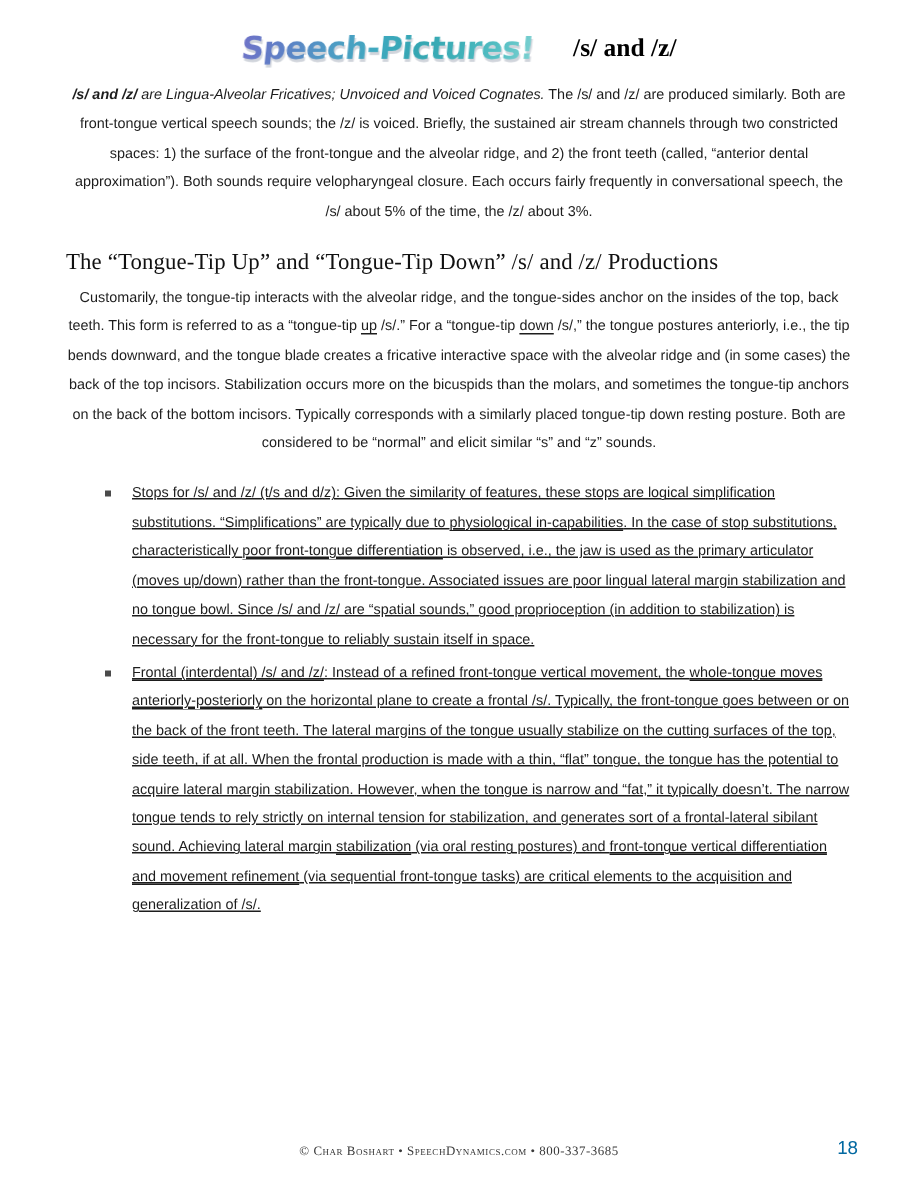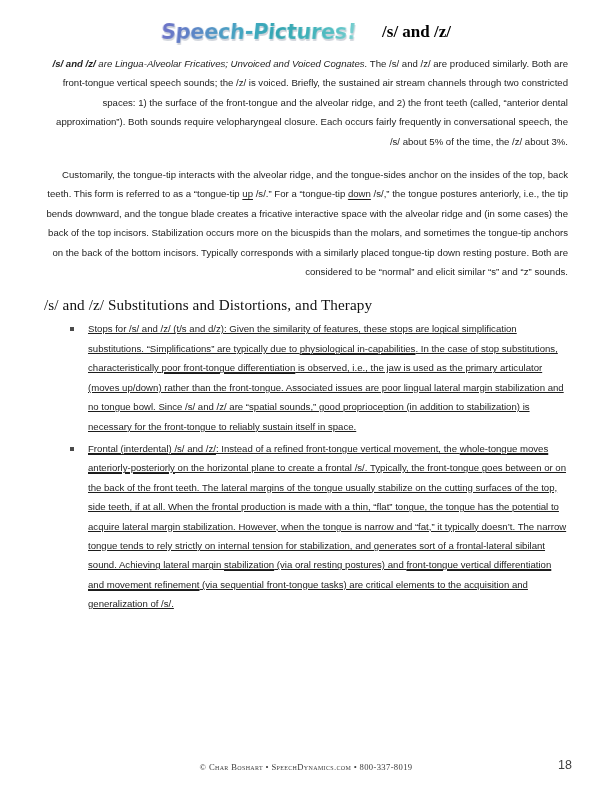--- a/index.html
+++ b/index.html
@@ -64,21 +64,21 @@
     position: absolute;
     top: 54px;
     left: 44px;
     width: 524px;
   }
 
   p.body-par {
     margin: 0 0 14px 0;
     font-size: 9.6px;
     line-height: 19.4px;
-    text-align: right;
+    text-align: center;
     color: #1d1d1d;
   }
 
   h2.section-heading {
     font-family: "Liberation Serif", serif;
     font-weight: 400;
     font-size: 15.2px;
     line-height: 20px;
     margin: 10px 0 4px 0;
     color: #111;
@@ -131,49 +131,49 @@
     letter-spacing: 0.35px;
     color: #3a3a3a;
     top: 4px;
   }
   .footer-pageno {
     position: absolute;
     right: 40px;
     top: 0px;
     font-family: "Liberation Sans", sans-serif;
     font-size: 12.5px;
-    color: #404040;
+    color: #0369a1;
   }
 </style>
 </head>
 <body>
 
 <div class="page-header">
   <div class="logo">Speech-Pictures!</div>
   <div class="header-title">/s/ and /z/</div>
 </div>
 
 <div class="content">
 
   <p class="body-par"><span class="b i">/s/ and /z/</span><span class="i"> are Lingua-Alveolar Fricatives; Unvoiced and Voiced Cognates.</span><span>  The /s/ and /z/ are produced similarly.  Both are front-tongue vertical speech sounds; the /z/ is voiced.  Briefly, the sustained air stream channels through two constricted spaces: 1) the surface of the front-tongue and the alveolar ridge, and 2) the front teeth (called, “anterior dental approximation”).  Both sounds require velopharyngeal closure.  Each occurs fairly frequently in conversational speech, the /s/ about 5% of the time, the /z/ about 3%.</span></p>
 
+  <h2 class="section-heading">The “Tongue-Tip Up” and “Tongue-Tip Down” /s/ and /z/ Productions</h2>
   <p class="body-par"><span>Customarily, the tongue-tip interacts with the alveolar ridge, and the tongue-sides anchor on the insides of the top, back teeth.  This form is referred to as a “tongue-tip </span><span class="u">up</span><span> /s/.”  For a “tongue-tip </span><span class="u">down</span><span> /s/,” the tongue postures anteriorly, i.e., the tip bends downward, and the tongue blade creates a fricative interactive space with the alveolar ridge and (in some cases) the back of the top incisors.  Stabilization occurs more on the bicuspids than the molars, and sometimes the tongue-tip anchors on the back of the bottom incisors.  Typically corresponds with a similarly placed tongue-tip down resting posture.  Both are considered to be “normal” and elicit similar “s” and “z” sounds.</span></p>
 
-  <h2 class="section-heading">/s/ and /z/ Substitutions and Distortions, and Therapy</h2>
 
   <ul class="bullets">
 
     <li>
       <span class="sq-bullet"></span><span>Stops for /s/ and /z/ (t/s and d/z):  Given the similarity of features, these stops are logical simplification substitutions.  “Simplifications” are typically due to </span><span class="u">physiological in-capabilities</span><span>.  In the case of stop substitutions, characteristically </span><span class="u">poor front-tongue differentiation</span><span> is observed, i.e., the jaw is used as the primary articulator (moves up/down) rather than the front-tongue.  Associated issues are poor lingual lateral margin stabilization and no tongue bowl.  Since /s/ and /z/ are “spatial sounds,” good proprioception (in addition to stabilization) is necessary for the front-tongue to reliably sustain itself in space.</span>
     </li>
 
     <li>
       <span class="sq-bullet"></span><span class="u">Frontal (interdental) /s/ and /z/</span><span>:  Instead of a refined front-tongue vertical movement, the </span><span class="u">whole-tongue moves anteriorly-posteriorly</span><span> on the horizontal plane to create a frontal /s/.  Typically, the front-tongue goes between or on the back of the front teeth.  The lateral margins of the tongue usually stabilize on the cutting surfaces of the top, side teeth, if at all.  When the frontal production is made with a thin, “flat” tongue, the tongue has the potential to acquire lateral margin stabilization.  However, when the tongue is narrow and “fat,” it typically doesn’t.  The narrow tongue tends to rely strictly on internal tension for stabilization, and generates sort of a frontal-lateral sibilant sound.  Achieving lateral margin </span><span class="u">stabilization</span><span> (via oral resting postures) and </span><span class="u">front-tongue vertical differentiation and movement refinement</span><span> (via sequential front-tongue tasks) are critical elements to the acquisition and generalization of /s/.</span>
     </li>
 
 
   </ul>
 </div>
 
 <div class="page-footer">
-  <div class="footer-credit">© Char Boshart • SpeechDynamics.com • 800-337-8019</div>
+  <div class="footer-credit">© Char Boshart • SpeechDynamics.com • 800-337-3685</div>
   <div class="footer-pageno">18</div>
 </div>
 
 </body></html>

